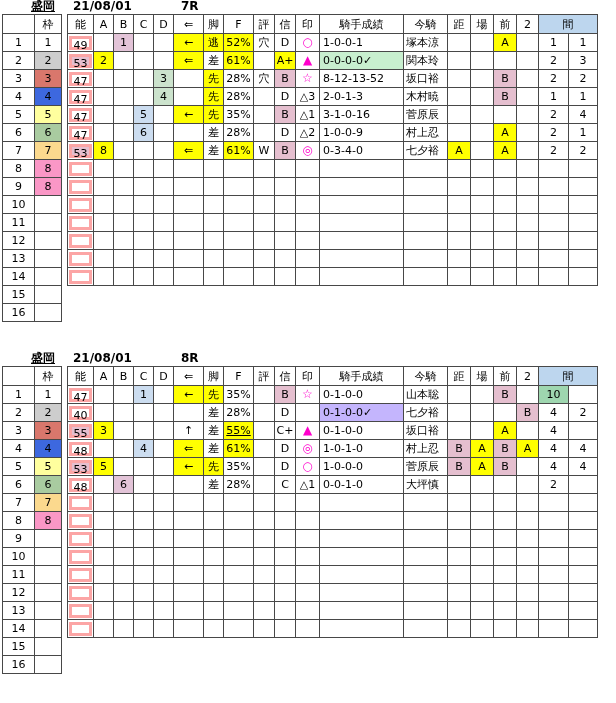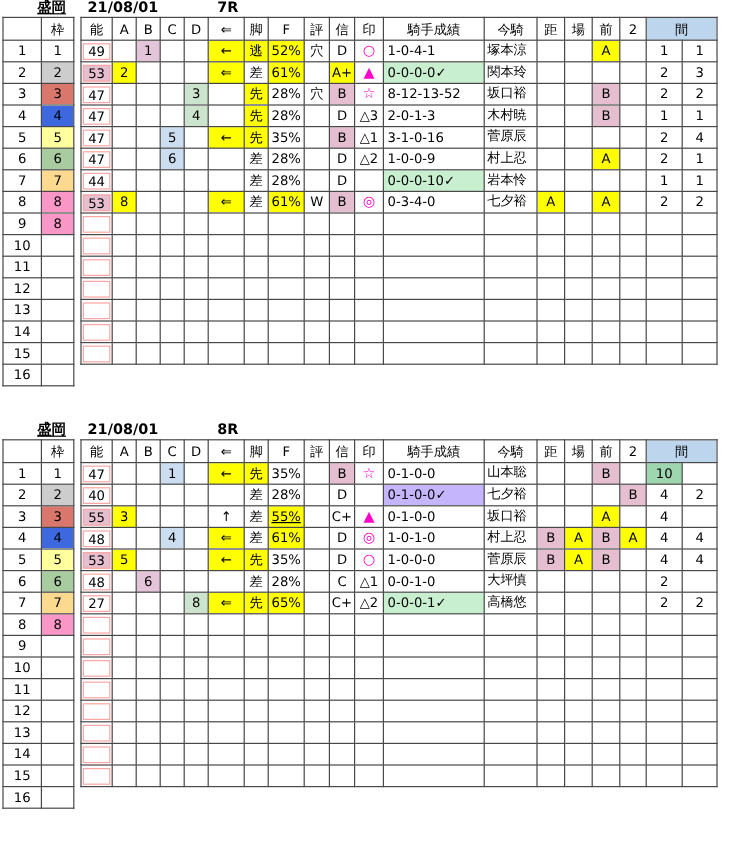--- a/index.html
+++ b/index.html
@@ -15,22 +15,22 @@
   .t-race  { position:absolute; left:179px; }
   table { border-collapse:collapse; table-layout:fixed; position:absolute; top:14px; }
   .left-grid { left:0; }
   .main-grid { left:65px; }
   td {
     border:1px solid #484848; height:18px; padding:0; text-align:center;
     vertical-align:middle; overflow:hidden; white-space:nowrap; line-height:17px;
   }
   tr.hdr td { height:19px; }
   td.c-record { text-align:left; padding-left:3px; }
-  td.c-jockey { text-align:left; padding-left:2px;font-family:Liberation Serif, serif; }
-  .no-box { height:14px; margin:1px; border:1px solid #fca5a5; line-height:13px; }
+  td.c-jockey { text-align:left; padding-left:2px; }
+  .no-box { height:14px; margin:1px; border:3px solid #fca5a5; line-height:13px; }
   .mag { color:#FF00CC; }
   .mark-big { font-size:12px; }
 </style>
 </head>
 <body>
 
 <div>
 
   <section class="race" style="top:0">
     <div class="title">
@@ -164,21 +164,21 @@
             <td class="c-a"></td>
             <td class="c-b" style="background: rgb(227, 196, 216);">1</td>
             <td class="c-c"></td>
             <td class="c-d"></td>
             <td class="c-arrow" style="background: rgb(255, 255, 0);">←</td>
             <td class="c-kyaku" style="background: rgb(255, 255, 0);">逃</td>
             <td class="c-f" style="background: rgb(255, 255, 0);">52%</td>
             <td class="c-hyo">穴</td>
             <td class="c-shin">D</td>
             <td class="c-mark mag mark-big">○</td>
-            <td class="c-record">1-0-4-1</td>
+            <td class="c-record">1-0-0-1</td>
             <td class="c-jockey">塚本涼</td>
             <td class="c-kyo"></td>
             <td class="c-ba"></td>
             <td class="c-mae" style="background: rgb(255, 255, 0);">A</td>
             <td class="c-two"></td>
             <td class="c-aida1">1</td>
             <td class="c-aida2">1</td>
           </tr>
           <tr>
             <td class="c-no">
@@ -286,43 +286,20 @@
             <td class="c-hyo"></td>
             <td class="c-shin">D</td>
             <td class="c-mark">△2</td>
             <td class="c-record">1-0-0-9</td>
             <td class="c-jockey">村上忍</td>
             <td class="c-kyo"></td>
             <td class="c-ba"></td>
             <td class="c-mae" style="background: rgb(255, 255, 0);">A</td>
             <td class="c-two"></td>
             <td class="c-aida1">2</td>
-            <td class="c-aida2">1</td>
-          </tr>
-          <tr>
-            <td class="c-no">
-              <div class="no-box">44</div>
-            </td>
-            <td class="c-a"></td>
-            <td class="c-b"></td>
-            <td class="c-c"></td>
-            <td class="c-d"></td>
-            <td class="c-arrow"></td>
-            <td class="c-kyaku">差</td>
-            <td class="c-f">28%</td>
-            <td class="c-hyo"></td>
-            <td class="c-shin">D</td>
-            <td class="c-mark"></td>
-            <td class="c-record" style="background: rgb(200, 239, 207);">0-0-0-10✓</td>
-            <td class="c-jockey">岩本怜</td>
-            <td class="c-kyo"></td>
-            <td class="c-ba"></td>
-            <td class="c-mae"></td>
-            <td class="c-two"></td>
-            <td class="c-aida1">1</td>
             <td class="c-aida2">1</td>
           </tr>
           <tr>
             <td class="c-no">
               <div class="no-box" style="background: rgb(229, 191, 207);">53</div>
             </td>
             <td class="c-a" style="background: rgb(255, 255, 0);">8</td>
             <td class="c-b"></td>
             <td class="c-c"></td>
             <td class="c-d"></td>
@@ -764,43 +741,20 @@
             <td class="c-jockey">大坪慎</td>
             <td class="c-kyo"></td>
             <td class="c-ba"></td>
             <td class="c-mae"></td>
             <td class="c-two"></td>
             <td class="c-aida1">2</td>
             <td class="c-aida2"></td>
           </tr>
           <tr>
             <td class="c-no">
-              <div class="no-box">27</div>
-            </td>
-            <td class="c-a"></td>
-            <td class="c-b"></td>
-            <td class="c-c"></td>
-            <td class="c-d" style="background: rgb(204, 227, 205);">8</td>
-            <td class="c-arrow" style="background: rgb(255, 255, 0);">⇐</td>
-            <td class="c-kyaku" style="background: rgb(255, 255, 0);">先</td>
-            <td class="c-f" style="background: rgb(255, 255, 0);">65%</td>
-            <td class="c-hyo"></td>
-            <td class="c-shin">C+</td>
-            <td class="c-mark">△2</td>
-            <td class="c-record" style="background: rgb(200, 239, 207);">0-0-0-1✓</td>
-            <td class="c-jockey">高橋悠</td>
-            <td class="c-kyo"></td>
-            <td class="c-ba"></td>
-            <td class="c-mae"></td>
-            <td class="c-two"></td>
-            <td class="c-aida1">2</td>
-            <td class="c-aida2">2</td>
-          </tr>
-          <tr>
-            <td class="c-no">
               <div class="no-box"></div>
             </td>
             <td class="c-a"></td>
             <td class="c-b"></td>
             <td class="c-c"></td>
             <td class="c-d"></td>
             <td class="c-arrow"></td>
             <td class="c-kyaku"></td>
             <td class="c-f"></td>
             <td class="c-hyo"></td>

